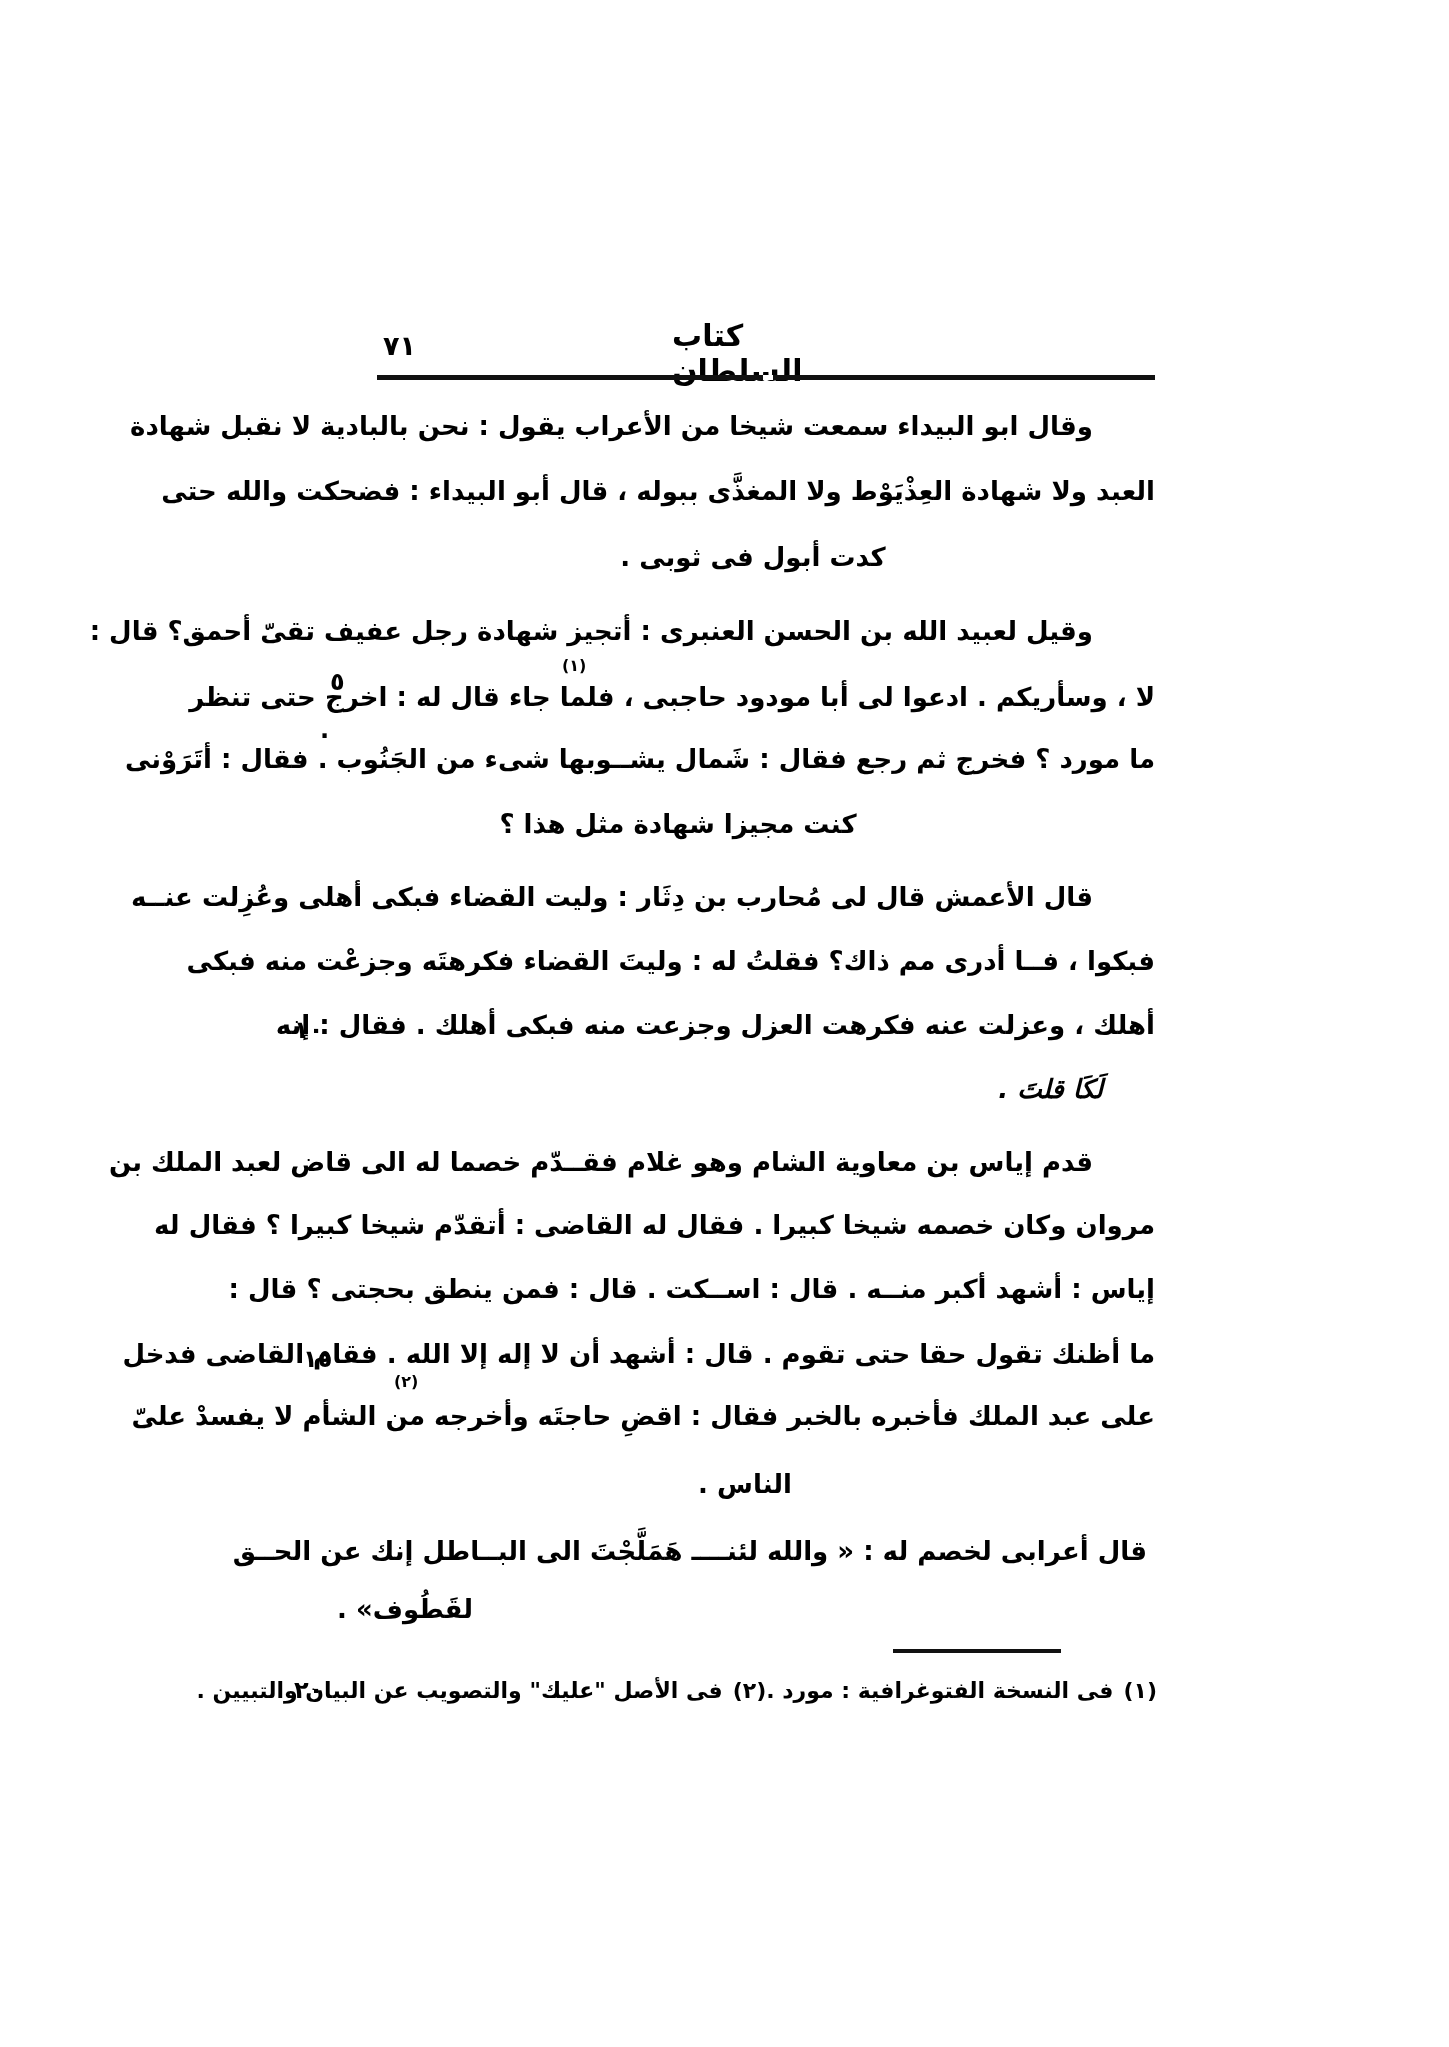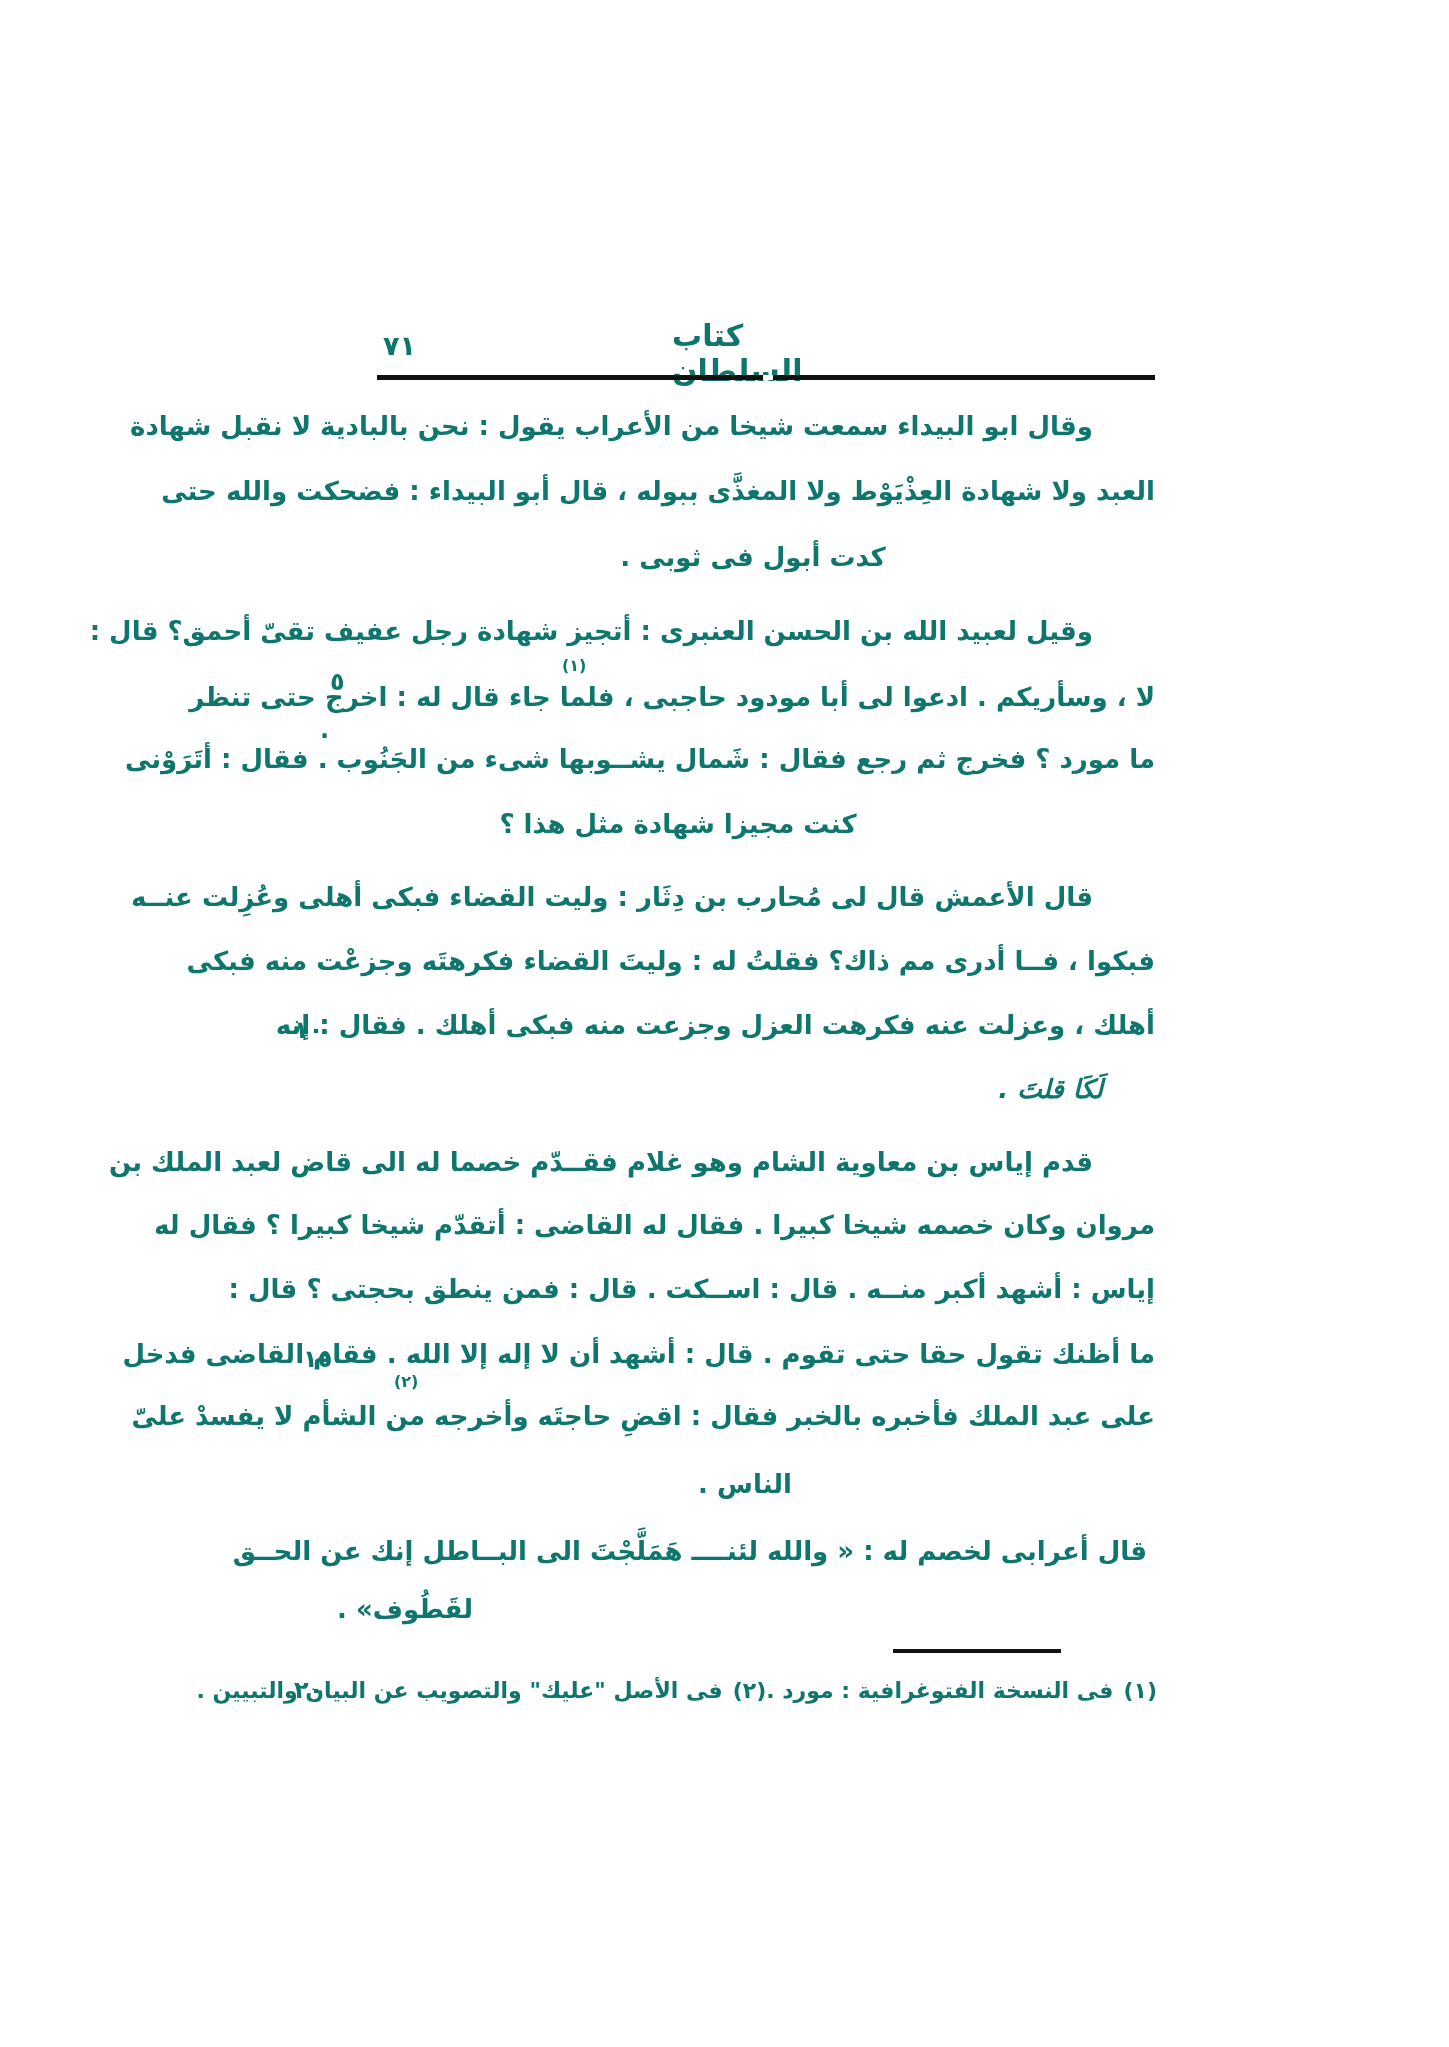--- a/index.html
+++ b/index.html
@@ -3,21 +3,21 @@
 <meta charset="utf-8">
 <style>
   html,body{margin:0;padding:0;}
   body{background:#e8e8e8;}
   .page{
     position:relative;
     width:1449px;height:2047px;
     margin:0 auto;
     background:#ffffff;
     font-family:"DejaVu Sans", sans-serif;
-    color:#0f766e;
+    color:#000000;
     overflow:hidden;
   }
   
   .pageno{
     position:absolute;left:383px;top:330px;
     font-size:27px;font-weight:bold;letter-spacing:2px;
   }
   .title{
     position:absolute;left:672px;top:318px;width:140px;
     font-size:30px;font-weight:bold;text-align:left;direction:rtl;

